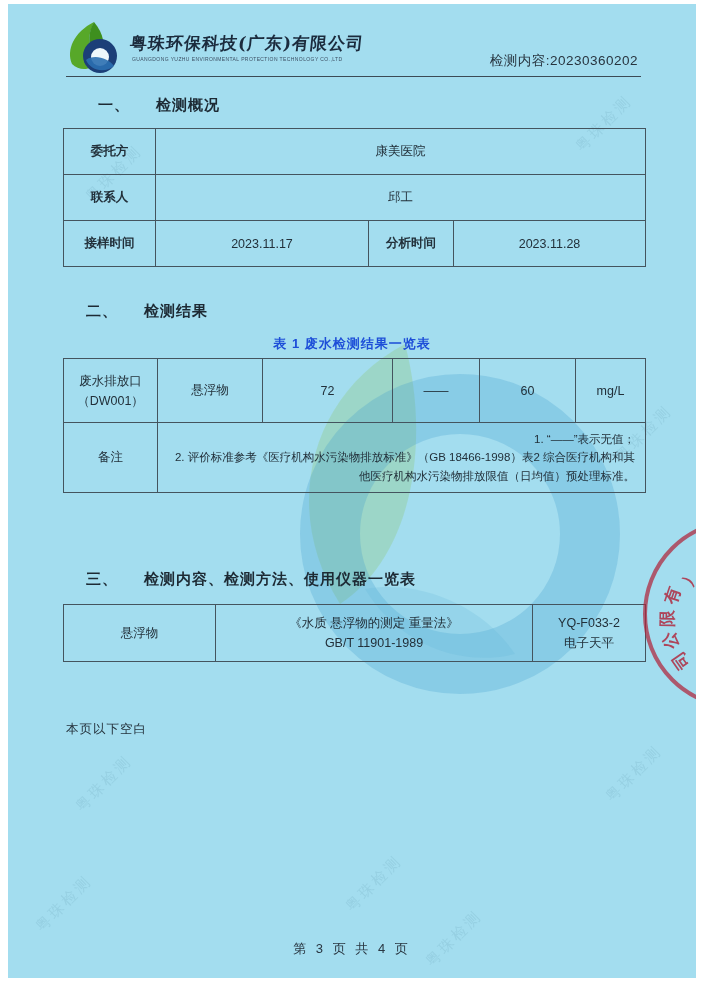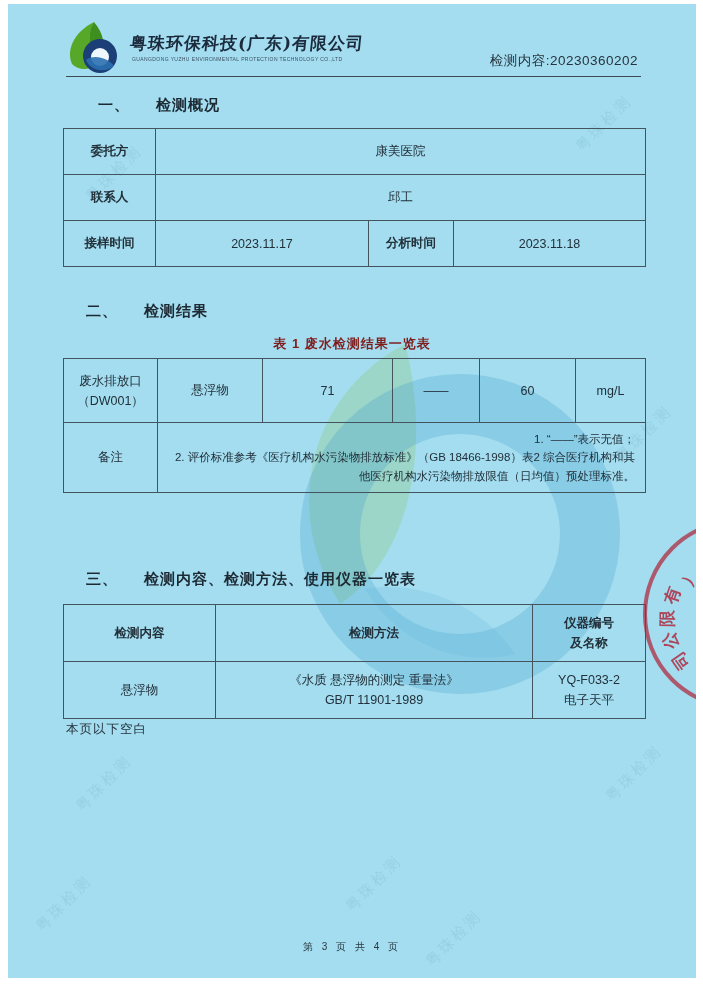--- a/index.html
+++ b/index.html
@@ -13,37 +13,37 @@
            font-weight:bold;font-size:17px;letter-spacing:1px;color:#1b2b3d;transform:skewX(-6deg);}
   .company-en{position:absolute;left:124px;top:52px;font-size:5px;letter-spacing:.4px;color:#3c4f63;}
   .header-rule{position:absolute;left:58px;top:72px;width:575px;height:0;border-top:1.5px solid #3c4a55;}
   .report-no{position:absolute;right:58px;top:48px;font-size:13.5px;color:#27343f;letter-spacing:.5px;}
 
   
   .sec{position:absolute;left:78px;font-size:15px;font-weight:bold;color:#1d2a34;letter-spacing:1px;}
   .sec .num{margin-right:26px;}
   .sec1{top:92px;margin-left:12px;} .sec2{top:298px;text-align:center;} .sec3{top:566px;}
   .caption{position:absolute;left:0;width:100%;top:331px;text-align:center;font-size:13px;
-           font-weight:bold;color:#7f1d1d;letter-spacing:1px;}
+           font-weight:bold;color:#1d4ed8;letter-spacing:1px;}
 
   
   table{border-collapse:collapse;table-layout:fixed;background:transparent;}
   td,th{border:1px solid #44545e;font-size:12.5px;font-weight:normal;color:#22303a;
         text-align:center;vertical-align:middle;padding:8px 4px;overflow:hidden;}
   th{font-weight:bold;}
   .t1{position:absolute;left:55px;top:124px;width:582px;}
   .t1 td{height:29px;}
   .t1 .lbl{font-weight:bold;}
   .t2{position:absolute;left:55px;top:354px;width:582px;}
   .t3{position:absolute;left:55px;top:600px;width:582px;}
   .remarks-cell{text-align:right;font-size:11.5px;line-height:1.6;padding:5px 10px;}
   .two-line{line-height:1.6;}
 
   .blank-note{position:absolute;left:58px;top:717px;font-size:12.5px;color:#24323c;letter-spacing:1px;text-align:center;}
-  .footer{position:absolute;left:0;width:100%;top:936px;text-align:center;font-size:10px;
+  .footer{position:absolute;left:0;width:100%;top:936px;text-align:center;font-size:13px;
           letter-spacing:3px;color:#2a3742;}
 
   
   .wm-logo{position:absolute;left:247px;top:335px;z-index:0;pointer-events:none;}
   .content-layer{position:relative;z-index:1;}
 
   
   .wm-text{position:absolute;font-size:15px;letter-spacing:3px;color:rgba(70,120,145,.13);
            transform:rotate(-45deg);z-index:0;white-space:nowrap;}
 
@@ -106,21 +106,21 @@
           <td colspan="3">康美医院</td>
         </tr>
         <tr>
           <td class="lbl">联系人</td>
           <td colspan="3">邱工</td>
         </tr>
         <tr>
           <td class="lbl">接样时间</td>
           <td>2023.11.17</td>
           <td class="lbl">分析时间</td>
-          <td>2023.11.18</td>
+          <td>2023.11.28</td>
         </tr>
       </tbody>
         </table>
 
       <div class="sec sec2">
         <span class="num">二、</span><span>检测结果</span>
       </div>
       <div class="caption">表 1   废水检测结果一览表</div>
 
       <table class="t2">
@@ -132,21 +132,21 @@
             <col style="width:96px">
             <col style="width:70px">
           </colgroup>
         <tbody>
         <tr style="height:64px">
           <td class="two-line">
             <span>废水排放口</span><br>
             <span>（DW001）</span>
           </td>
           <td>悬浮物</td>
-          <td>71</td>
+          <td>72</td>
           <td>——</td>
           <td>60</td>
           <td>mg/L</td>
         </tr>
         <tr style="height:70px">
           <td class="lbl">备注</td>
           <td colspan="5" class="remarks-cell">
             <div>1.  “——”表示无值；</div>
             <div>2.  评价标准参考《医疗机构水污染物排放标准》（GB 18466-1998）表2 综合医疗机构和其他医疗机构水污染物排放限值（日均值）预处理标准。</div>
           </td>
@@ -158,28 +158,20 @@
         <span class="num">三、</span><span>检测内容、检测方法、使用仪器一览表</span>
       </div>
 
       <table class="t3">
         <colgroup>
             <col style="width:152px">
             <col style="width:317px">
             <col style="width:113px">
           </colgroup>
         <tbody>
-            <tr style="height:52px">
-          <th>检测内容</th>
-          <th>检测方法</th>
-          <th class="two-line">
-            <span>仪器编号</span><br>
-            <span>及名称</span>
-          </th>
-        </tr>
         <tr style="height:56px">
           <td>悬浮物</td>
           <td class="two-line">
             <span>《水质 悬浮物的测定 重量法》</span><br>
             <span>GB/T 11901-1989</span>
           </td>
           <td class="two-line">
             <span>YQ-F033-2</span><br>
             <span>电子天平</span>
           </td>

